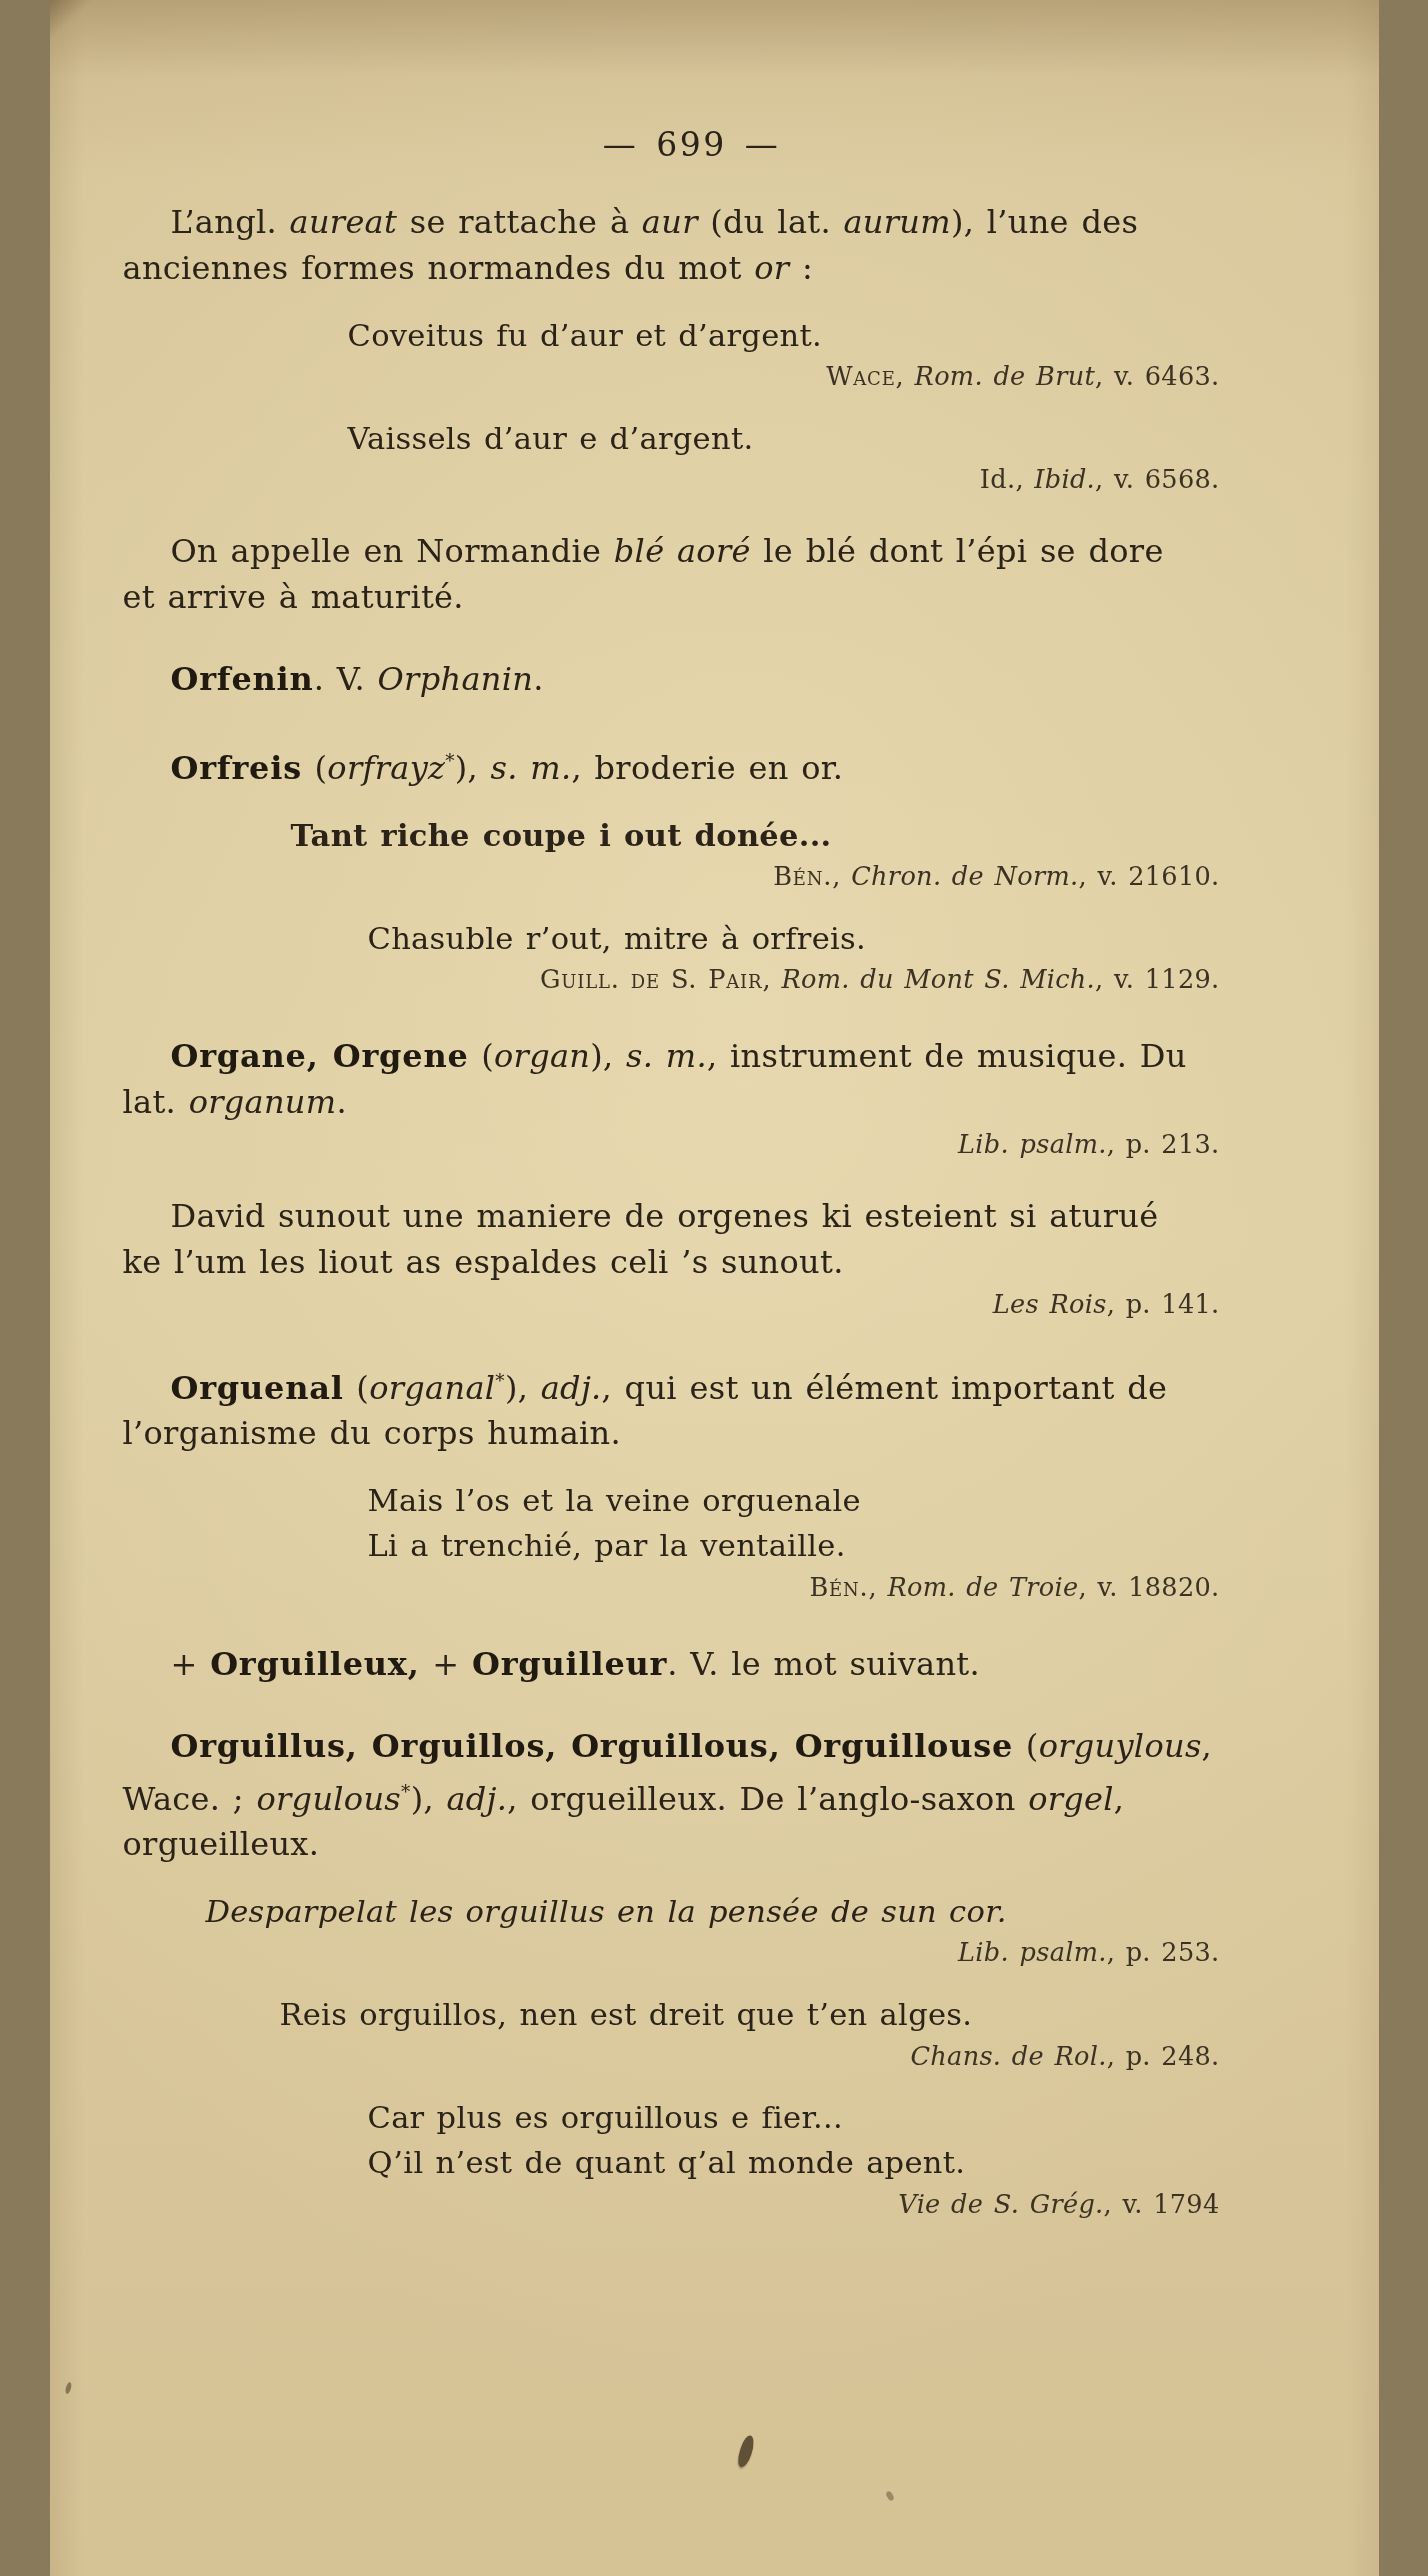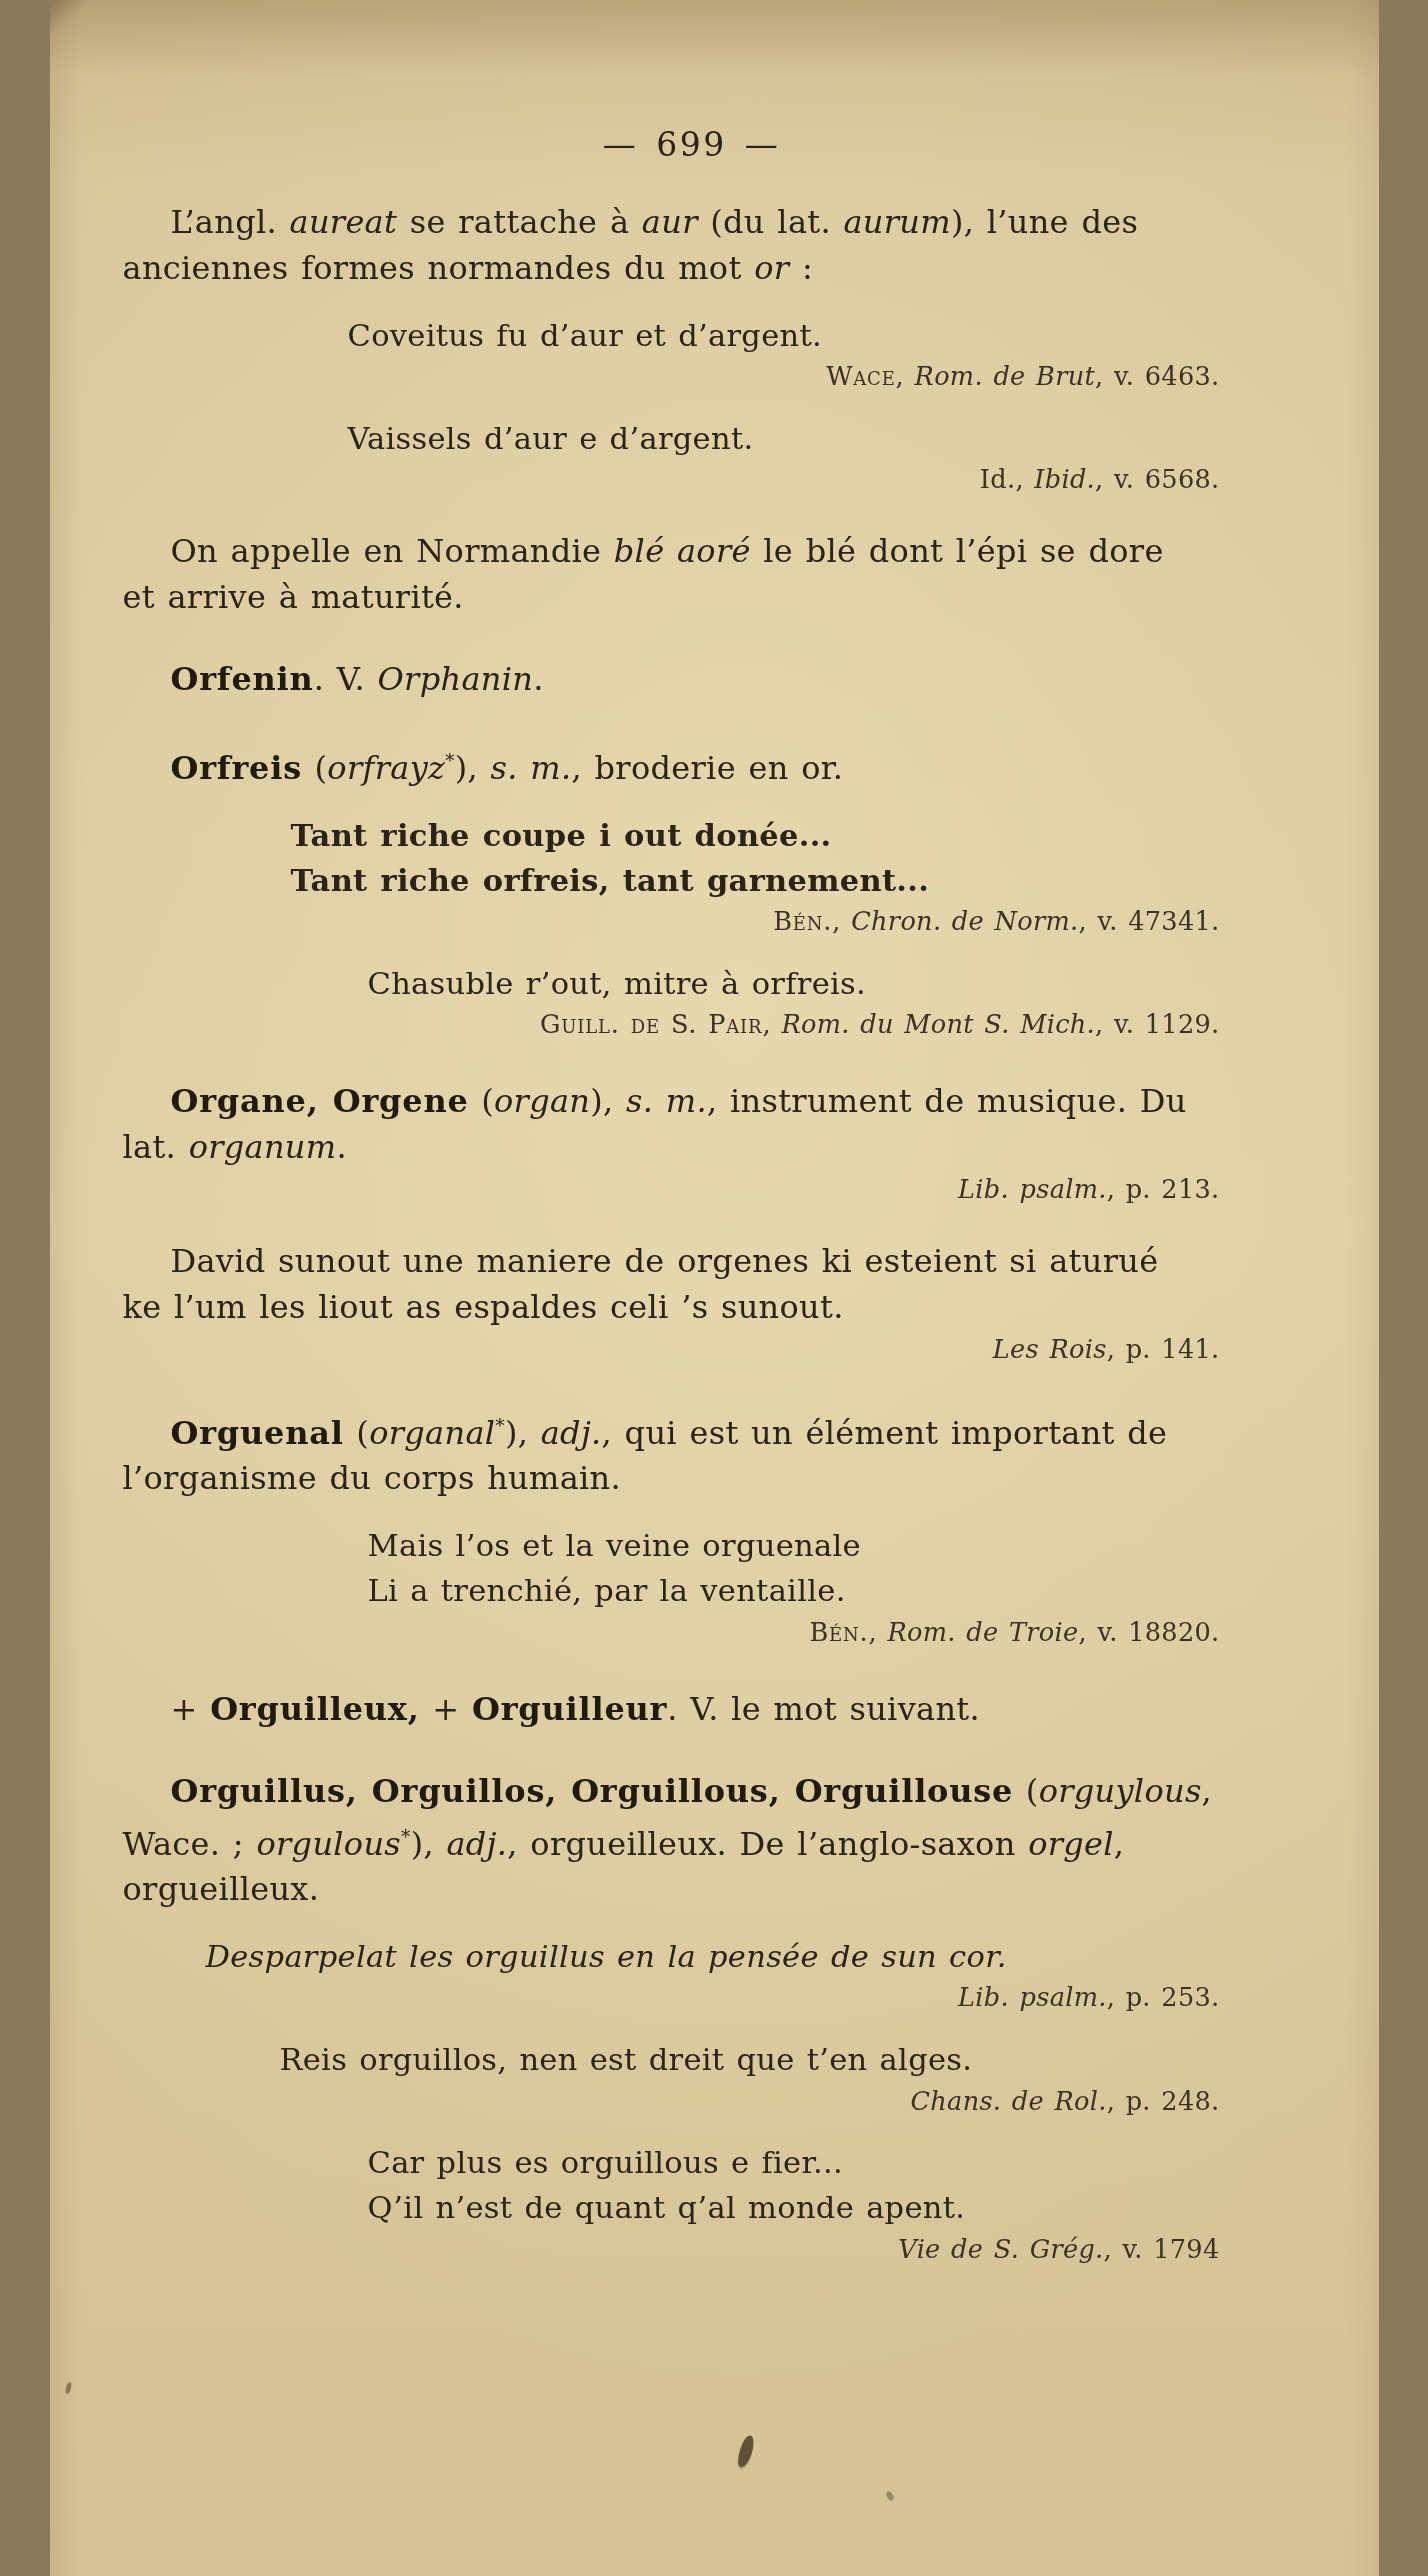--- a/index.html
+++ b/index.html
@@ -102,24 +102,23 @@
           <div class="line"><span>et arrive à maturité.</span></div>
         </div>
         <div class="blk entry">
           <div class="line first"><span class="bd">Orfenin</span><span>. V. </span><span class="it">Orphanin</span><span>.</span></div>
         </div>
         <div class="blk entry">
           <div class="line first"><span class="bd">Orfreis</span><span> (</span><span class="it">orfrayz</span><span class="sup">*</span><span>), </span><span class="it">s. m.</span><span>, broderie en or.</span></div>
         </div>
         <div class="blk quote" style="padding-left: 168px; font-weight: bold;">
           <div class="line"><span>Tant riche coupe i out donée...</span></div>
-          <div class="line"><span>Tant riche orfreis, tant garnement...</span></div>
         </div>
         <div class="blk citation">
-          <div class="line"><span class="sc">Bén.</span><span>, </span><span class="it">Chron. de Norm.</span><span>, v. 47341.</span></div>
+          <div class="line"><span class="sc">Bén.</span><span>, </span><span class="it">Chron. de Norm.</span><span>, v. 21610.</span></div>
         </div>
         <div class="blk quote" style="padding-left: 245px;">
           <div class="line"><span>Chasuble r’out, mitre à orfreis.</span></div>
         </div>
         <div class="blk citation">
           <div class="line"><span class="sc">Guill. de S. Pair</span><span>, </span><span class="it">Rom. du Mont S. Mich.</span><span>, v. 1129.</span></div>
         </div>
         <div class="blk entry">
           <div class="line first"><span class="bd">Organe, Orgene</span><span> (</span><span class="it">organ</span><span>), </span><span class="it">s. m.</span><span>, instrument de musique. Du</span></div>
           <div class="line"><span>lat. </span><span class="it">organum</span><span>.</span></div>

